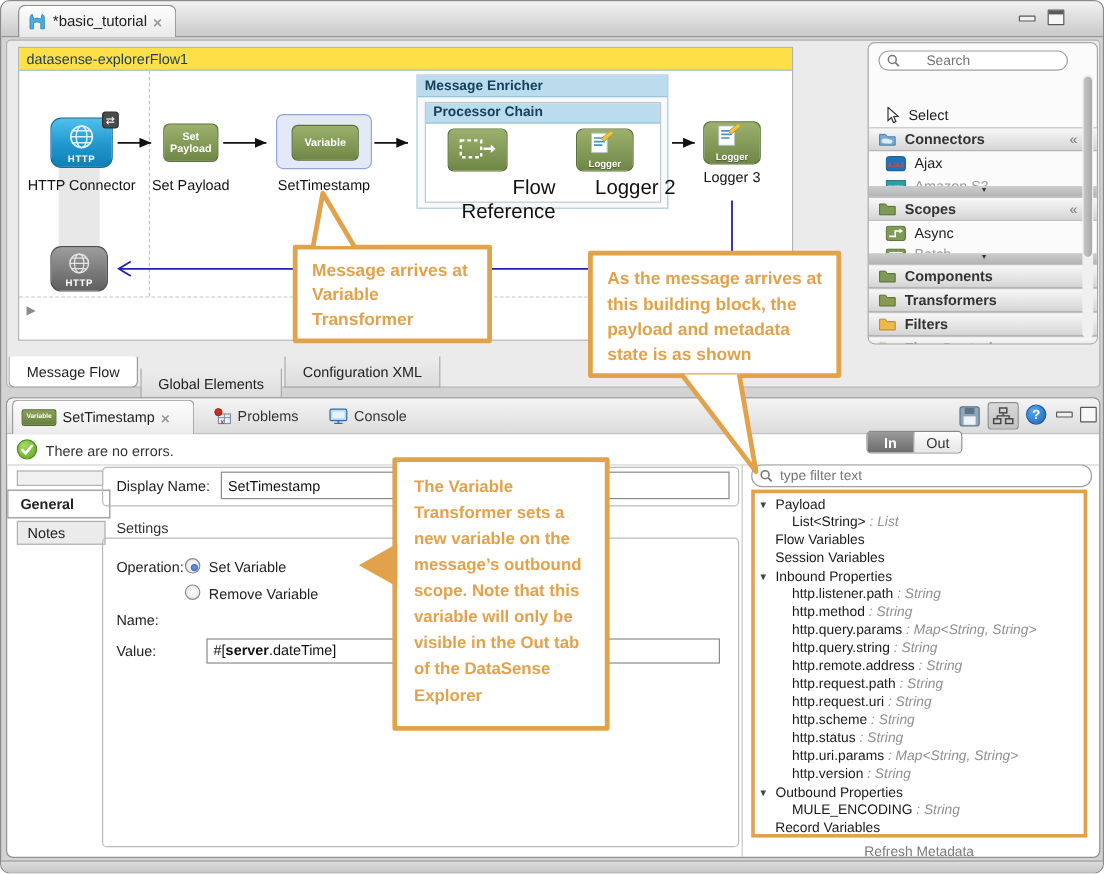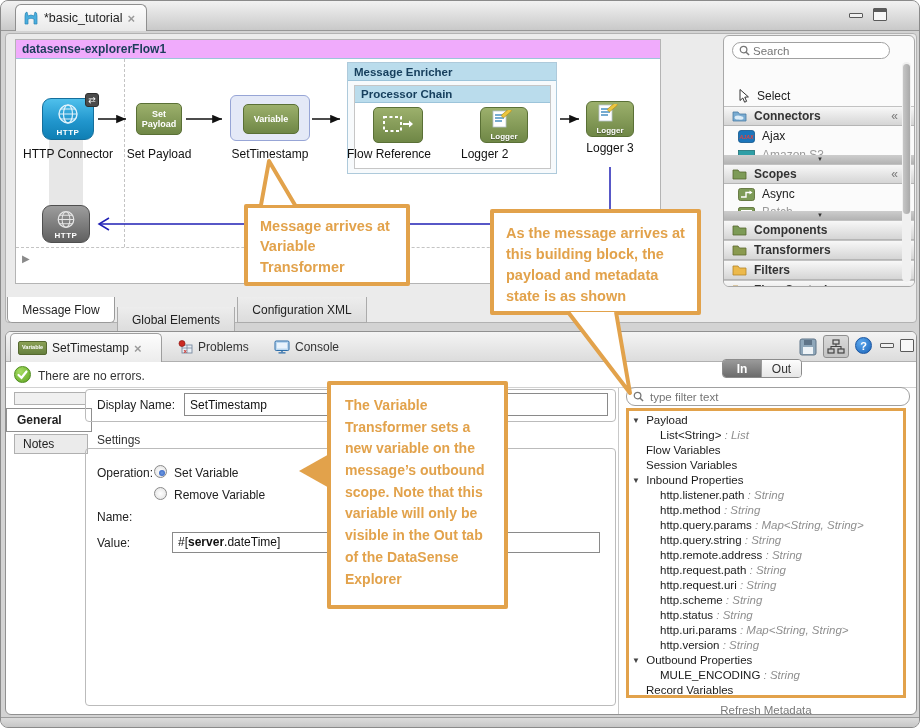--- a/index.html
+++ b/index.html
@@ -15,22 +15,22 @@
   #editor-tab{left:14px;top:3px;width:132px;height:27px;background:linear-gradient(#fdfdfd,#e9e9e9);
     border:1px solid #8f8f8f;border-bottom:none;border-radius:6px 6px 0 0;
     display:flex;align-items:center;gap:5px;padding:0 7px;font-size:12.5px;}
   .tab-close{color:#9a9a9a;font-size:13px;font-weight:bold;line-height:1;cursor:default;}
   .winbtn-min{width:14px;height:5px;border:1px solid #5a5a5a;background:#f0f0f0;border-radius:1px;}
   .winbtn-max{width:14px;height:13px;border:1px solid #5a5a5a;background:#f7f7f7;border-radius:1px;}
   .winbtn-max:before{content:"";display:block;height:3px;background:#5a5a5a;}
   
   #editor-bg{left:4px;top:32px;width:912px;height:290px;background:#ebebeb;border:1px solid #b2b2b2;border-radius:4px;}
   #canvas{left:14px;top:38px;width:646px;height:245px;background:#fff;border:1px solid #b4b4b4;}
-  #flow-title{height:19px;background:#f0abfc;border-bottom:1px solid #9cc4da;color:#1c3d5a;
-    font-size:12px;font-weight:bold;line-height:19px;padding-left:6px;}
+  #flow-title{height:19px;background:#fde047;border-bottom:1px solid #9cc4da;color:#1c3d5a;
+    font-size:12px;font-weight:normal;line-height:19px;padding-left:6px;}
   #canvas-body{position:relative;height:224px;}
   #dash-v{left:108px;top:0;height:188px;width:0;border-left:1px dashed #c4c4c4;}
   #dash-h{left:0;top:188px;width:644px;height:0;border-top:1px dashed #c4c4c4;}
   #collapse-arrow{left:6px;top:194px;font-size:10px;color:#8a8a8a;}
   #lane{left:33px;top:80px;width:34px;height:70px;background:#e7e7e7;}
   .blk-label{font-size:12px;color:#111;text-align:center;}
   .greenblk{background:linear-gradient(#9cb06c,#6f8746);border:1px solid #5a7036;border-radius:5px;
     color:#fff;font-weight:bold;font-size:9px;display:flex;align-items:center;justify-content:center;
     text-align:center;line-height:1.15;padding:2px;}
   #http-icon{left:26px;top:39px;width:52px;height:42px;border-radius:9px;
@@ -51,25 +51,25 @@
   #chain{left:6px;top:22px;width:197px;height:84px;background:#fff;border:1px solid #c6c6c6;position:absolute;}
   #chain .blue-hdr{height:17px;line-height:17px;}
   #chain-body{position:relative;height:65px;}
   #fr-icon{left:18px;top:4px;width:50px;height:36px;position:absolute;}
   #lg2-icon{left:125px;top:4px;width:48px;height:36px;position:absolute;}
   .logger-ic{background:linear-gradient(#9cb06c,#6f8746);border:1px solid #5a7036;border-radius:6px;}
   .logger-ic .lgtxt{position:absolute;bottom:1px;width:100%;text-align:center;color:#fff;font-size:8px;font-weight:bold;
     text-shadow:0 1px 1px rgba(0,0,0,.4);}
   .logger-ic svg{position:absolute;top:2px;left:50%;transform:translateX(-50%);}
   #lg3-icon{left:570px;top:42px;width:48px;height:36px;}
-  .chain-label{position:absolute;top:44px;font-size:12px;color:#111;text-align:left;}
+  .chain-label{position:absolute;top:44px;font-size:17px;color:#111;text-align:right;margin-left:16px;}
   
   #palette{left:722px;top:34px;width:192px;height:252px;background:#fbfbfb;border:1px solid #a8a8a8;border-radius:6px;overflow:hidden;}
   #pal-search{left:8px;top:6px;width:158px;height:17px;border:1px solid #a0a0a0;border-radius:9px;background:#fff;
-    display:flex;align-items:center;gap:1px;padding:0 6px;}
+    display:flex;align-items:center;gap:20px;padding:0 6px;}
   #pal-search input{border:none;outline:none;width:110px;font-size:11.5px;color:#555;background:transparent;font-family:"Liberation Sans",sans-serif;}
   .p-item,.p-cat{position:absolute;left:0;width:178px;display:flex;align-items:center;gap:7px;padding-left:14px;font-size:12px;margin-top:24px;}
   .p-item{height:20px;}
   .p-cat{height:20px;background:linear-gradient(#f8f8f8,#d5d5d5);border-top:1px solid #c2c2c2;border-bottom:1px solid #b5b5b5;
     font-weight:bold;color:#333;padding-left:8px;width:192px;}
   .p-cat .pin{position:absolute;right:18px;color:#777;font-size:12px;font-weight:normal;}
   .cutlbl{color:#9a9a9a;}
   .cutband{position:absolute;left:0;bottom:0;width:192px;height:9px;background:linear-gradient(#cdcdcd,#b3b3b3);
     text-align:center;font-size:6px;color:#333;line-height:9px;}
   #pal-scroll{right:3px;top:26px;width:9px;height:220px;background:#f0f0f0;border-radius:5px;}

